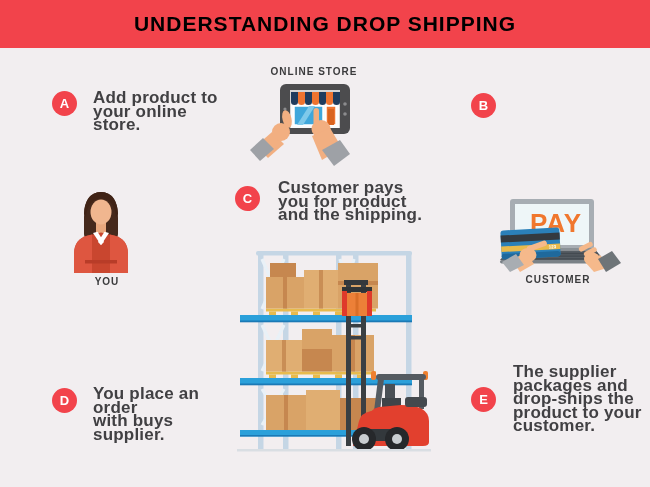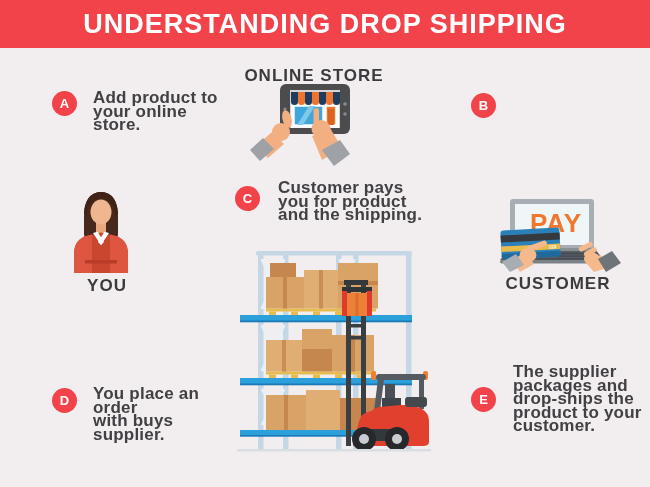--- a/index.html
+++ b/index.html
@@ -8,21 +8,21 @@
     font-family:"Liberation Sans", sans-serif;
     background:#F2EEF0;
   }
   .canvas{position:relative;width:650px;height:487px;background:#F2EEF0;overflow:hidden;}
 
   .header{
     position:absolute;left:0;top:0;width:650px;height:48px;
     background:#F2434B;display:flex;align-items:center;justify-content:center;
   }
   .header .title{
-    color:#ffffff;font-size:27px;font-weight:bold;letter-spacing:1px;margin:0;
+    color:#000000;font-size:21px;font-weight:bold;letter-spacing:1px;margin:0;
   }
 
   .badge{
     position:absolute;width:25px;height:25px;border-radius:50%;
     background:#F2434B;color:#FFFFFF;font-size:13px;font-weight:bold;
     display:flex;align-items:center;justify-content:center;
   }
   .badge-a{left:52px;top:91px;}
   .badge-b{left:471px;top:93px;}
   .badge-c{left:235px;top:186px;}
@@ -33,21 +33,21 @@
     position:absolute;font-size:17px;font-weight:bold;color:#414043;
     line-height:13.6px;white-space:pre-line;letter-spacing:0.2px;
   }
   .text-a{left:93px;top:91px;width:140px;}
   .text-b{left:512px;top:89px;width:130px;}
   .text-c{left:278px;top:181px;width:150px;}
   .text-d{left:93px;top:387px;width:155px;}
   .text-e{left:513px;top:365px;width:135px;}
 
   .illo-label{
-    position:absolute;font-size:17px;font-weight:bold;color:#3B3B3D;
+    position:absolute;font-size:10px;font-weight:bold;color:#3B3B3D;
     letter-spacing:1px;text-align:center;
   }
   .label-online-store{left:234px;top:66px;width:160px;}
   .label-you{left:47px;top:276px;width:120px;}
   .label-customer{left:498px;top:274px;width:120px;}
   .label-supplier{left:243px;top:457px;width:160px;}
 
   .illo{position:absolute;}
   .illo svg{display:block;}
   .illo-tablet{left:250px;top:80px;width:120px;height:100px;}

